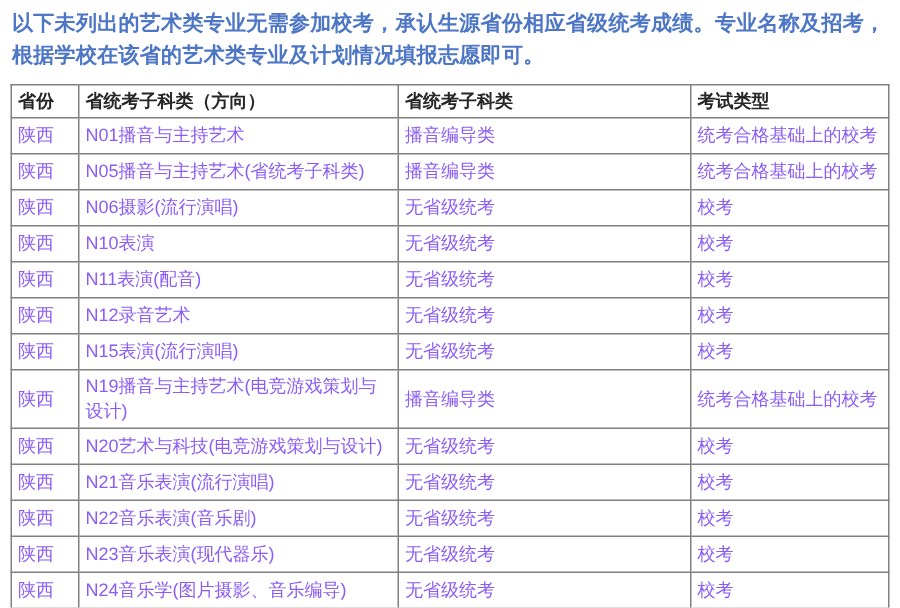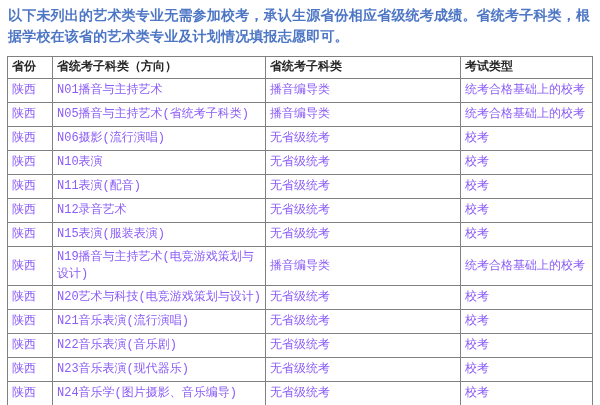--- a/index.html
+++ b/index.html
@@ -15,21 +15,21 @@
     font-weight: bold;
     font-size: 14px;
     line-height: 21px;
     margin: 2px 1px 9px 1px;
     letter-spacing: 0.2px;
   }
   table.adm {
     border-collapse: collapse;
     table-layout: fixed;
     width: 585px;
-    font-family: Liberation Mono, monospace;
+    font-family: Liberation Sans, sans-serif;
   }
   .adm th, .adm td {
     border: 1px solid #808080;
     padding: 2px 3px 2px 4px;
     font-size: 12px;
     line-height: 17px;
     vertical-align: middle;
     text-align: left;
     overflow: hidden;
     word-break: break-all;
@@ -40,21 +40,21 @@
     height: 16px;
   }
   .adm td {
     color: #8b5cf6;
     height: 19px;
   }
 </style>
 </head>
 <body>
 
-<p class="notice">以下未列出的艺术类专业无需参加校考，承认生源省份相应省级统考成绩。省统考子科类，根据学校在该省的艺术类专业及计划情况填报志愿即可。</p>
+<p class="notice">以下未列出的艺术类专业无需参加校考，承认生源省份相应省级统考成绩。专业名称及招考，根据学校在该省的艺术类专业及计划情况填报志愿即可。</p>
 
 <table class="adm">
   <colgroup>
     <col style="width:45px">
     <col style="width:213px">
     <col style="width:195px">
     <col style="width:132px">
   </colgroup>
   <thead>
     <tr>
@@ -96,21 +96,21 @@
         <td>校考</td>
       </tr>
       <tr>
         <td>陕西</td>
         <td>N12录音艺术</td>
         <td>无省级统考</td>
         <td>校考</td>
       </tr>
       <tr>
         <td>陕西</td>
-        <td>N15表演(服装表演)</td>
+        <td>N15表演(流行演唱)</td>
         <td>无省级统考</td>
         <td>校考</td>
       </tr>
       <tr>
         <td>陕西</td>
         <td>N19播音与主持艺术(电竞游戏策划与设计)</td>
         <td>播音编导类</td>
         <td>统考合格基础上的校考</td>
       </tr>
       <tr>

